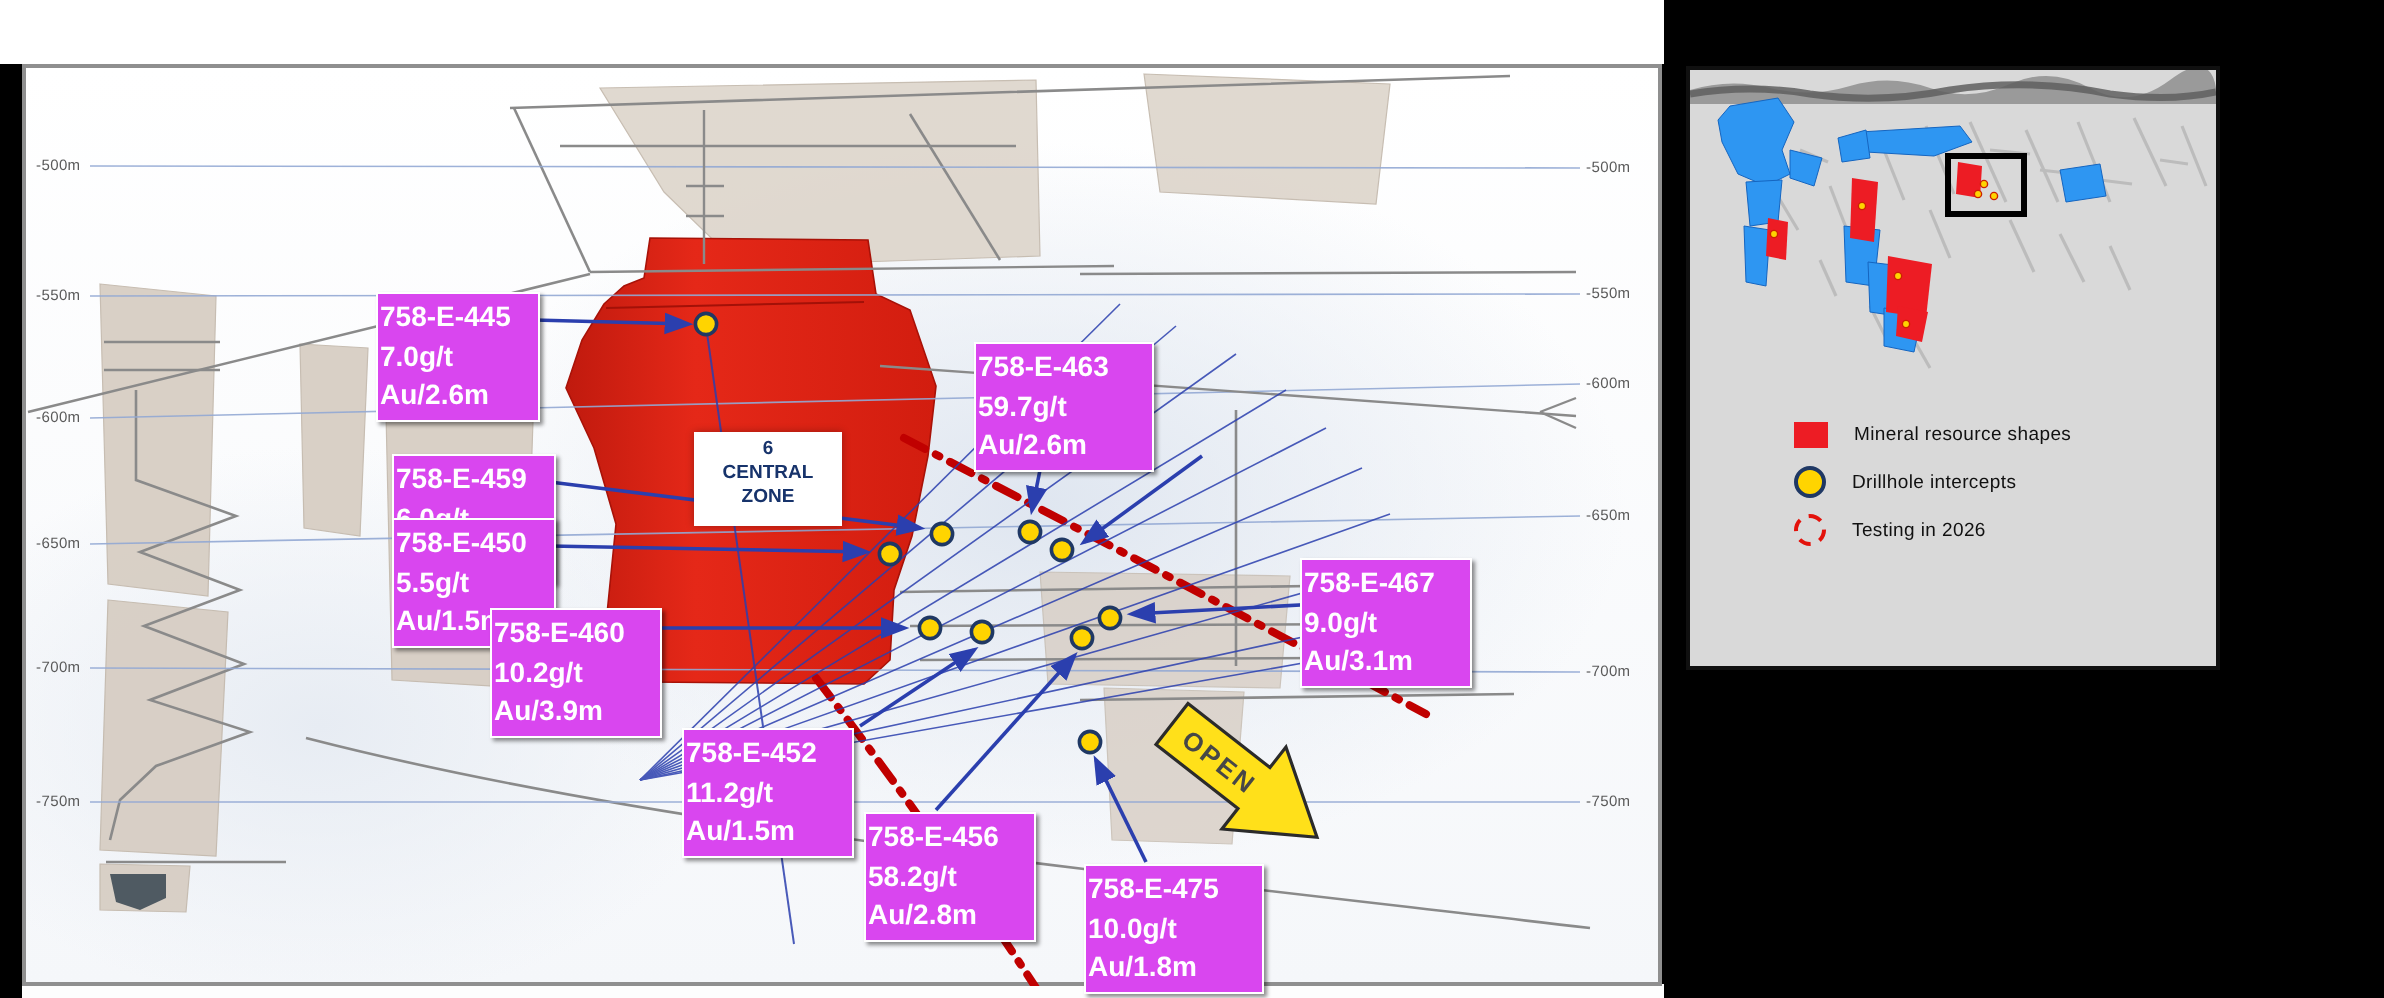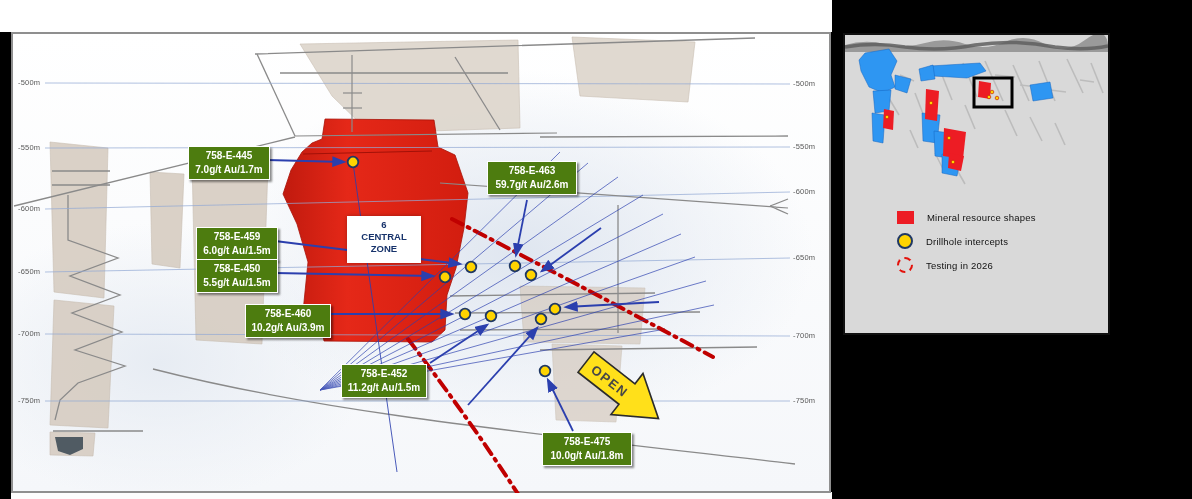--- a/index.html
+++ b/index.html
@@ -9,22 +9,22 @@
   #slide-bottom{position:absolute;left:11px;top:492px;width:821px;height:7px;background:#fdfdfd;}
   
   #main-panel{position:absolute;left:11px;top:32px;width:820px;height:461px;box-sizing:border-box;
     border:2px solid #8f8f8f;background-color:#fff;
     background-image:
       radial-gradient(ellipse 420px 260px at 62% 48%, #dfe6f0 0%, rgba(223,230,240,0) 70%),
       radial-gradient(ellipse 300px 200px at 18% 72%, #e7ecf3 0%, rgba(231,236,243,0) 70%),
       linear-gradient(180deg,#ffffff 0%, #f5f7fa 100%);}
   #svg-main{position:absolute;left:11px;top:32px;width:820px;height:461px;}
   .depth{position:absolute;font-size:7.5px;color:#5a5a5a;letter-spacing:.2px;white-space:nowrap;}
-  .dlabel{position:absolute;background:#4d7c0f;border:1px solid #ffffff;color:#fff;font-size:10px;
-    font-weight:bold;text-align:center;line-height:1.4;padding:2px 1px;box-shadow:1.5px 1.5px 2px rgba(0,0,0,.45);}
+  .dlabel{position:absolute;background:#d946ef;border:1px solid #ffffff;color:#fff;font-size:14px;
+    font-weight:bold;line-height:1.4;padding:2px 1px;box-shadow:1.5px 1.5px 2px rgba(0,0,0,.45);}
   #zone-box{position:absolute;left:347px;top:216px;width:74px;height:44px;background:#fff;
     color:#17336b;font-weight:bold;font-size:9.5px;text-align:center;line-height:1.25;padding-top:3px;
     box-shadow:0 0 4px rgba(0,0,0,.3);}
   #zone-box span{display:block;}
   
   #inset-panel{position:absolute;left:843px;top:33px;width:267px;height:302px;box-sizing:border-box;
     border:2px solid #101010;background:#d9d9d9;}
   #svg-inset{position:absolute;left:0;top:0;width:263px;height:298px;}
   #legend-rows{position:absolute;left:52px;top:174px;display:flex;flex-direction:column;gap:8px;justify-content:center;}
   .lrow{display:flex;align-items:center;gap:13px;height:16px;}
@@ -256,39 +256,47 @@
     <div class="depth" style="left: 18px; top: 204px;">-600m</div>
     <div class="depth" style="left: 793px; top: 187px;">-600m</div>
     <div class="depth" style="left: 18px; top: 267px;">-650m</div>
     <div class="depth" style="left: 793px; top: 253px;">-650m</div>
     <div class="depth" style="left: 18px; top: 329px;">-700m</div>
     <div class="depth" style="left: 793px; top: 331px;">-700m</div>
     <div class="depth" style="left: 18px; top: 396px;">-750m</div>
     <div class="depth" style="left: 793px; top: 396px;">-750m</div>
     <div class="dlabel" style="left: 188px; top: 146px; width: 78px;">
       <div>758-E-445</div>
-      <div>7.0g/t Au/1.7m</div>
+      <div>7.0g/t Au/2.6m</div>
     </div>
     <div class="dlabel" style="left: 196px; top: 227px; width: 78px;">
       <div>758-E-459</div>
       <div>6.0g/t Au/1.5m</div>
     </div>
     <div class="dlabel" style="left: 196px; top: 259px; width: 78px;">
       <div>758-E-450</div>
       <div>5.5g/t Au/1.5m</div>
     </div>
     <div class="dlabel" style="left: 197px; top: 304px; width: 82px; margin-left: 48px;">
       <div>758-E-460</div>
       <div>10.2g/t Au/3.9m</div>
     </div>
-    <div class="dlabel" style="left: 487px; top: 161px; width: 86px;">
+    <div class="dlabel" style="left: 487px; top: 171px; width: 86px;">
       <div>758-E-463</div>
       <div>59.7g/t Au/2.6m</div>
+    </div>
+    <div class="dlabel" style="left: 650px; top: 279px; width: 82px;">
+      <div>758-E-467</div>
+      <div>9.0g/t Au/3.1m</div>
     </div>
     <div class="dlabel" style="left: 341px; top: 364px; width: 82px;">
       <div>758-E-452</div>
       <div>11.2g/t Au/1.5m</div>
     </div>
+    <div class="dlabel" style="left: 432px; top: 406px; width: 82px;">
+      <div>758-E-456</div>
+      <div>58.2g/t Au/2.8m</div>
+    </div>
     <div class="dlabel" style="left: 542px; top: 432px; width: 86px;">
       <div>758-E-475</div>
       <div>10.0g/t Au/1.8m</div>
     </div>
   </div>
 
 </body></html>

